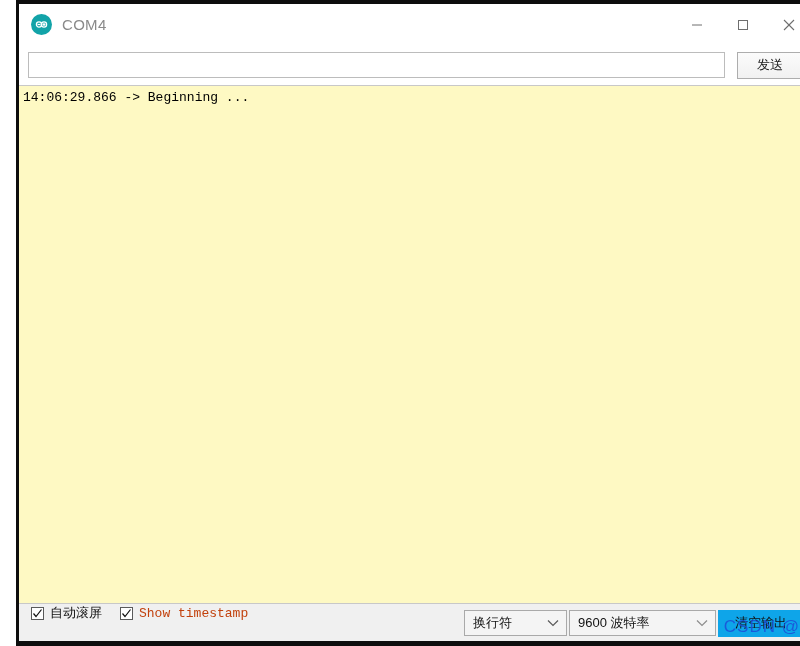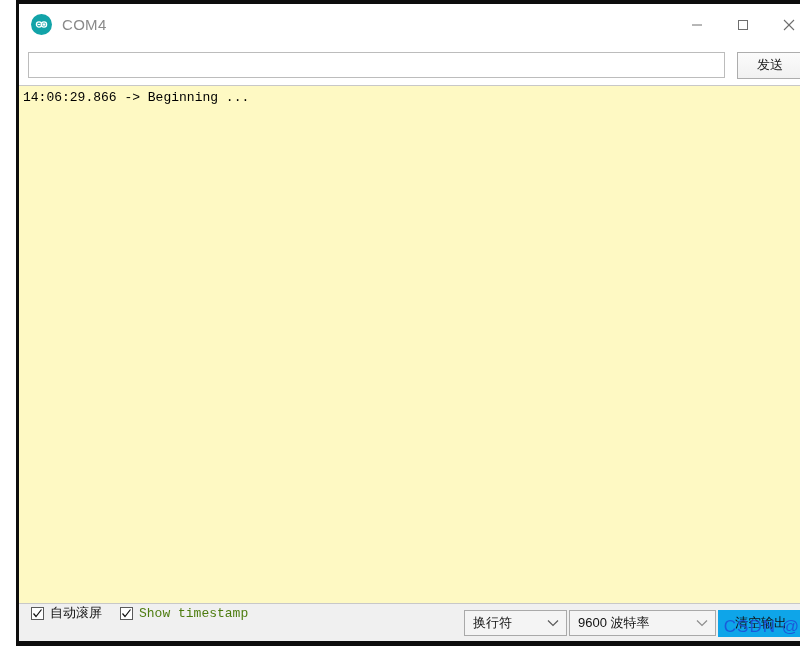--- a/index.html
+++ b/index.html
@@ -169,21 +169,21 @@
   }
   .chk-box svg { display: block; }
   .chk-label-cn {
     font-size: 13px;
     color: #111;
     white-space: nowrap;
   }
   .chk-label-mono {
     font-family: "Liberation Mono", "DejaVu Sans Mono", monospace;
     font-size: 13px;
-    color: #4d7c0f;
+    color: #c2410c;
     white-space: nowrap;
   }
 
   .status-right {
     position: absolute;
     right: 8px;
     top: 0;
     height: 38px;
     display: flex;
     align-items: center;

